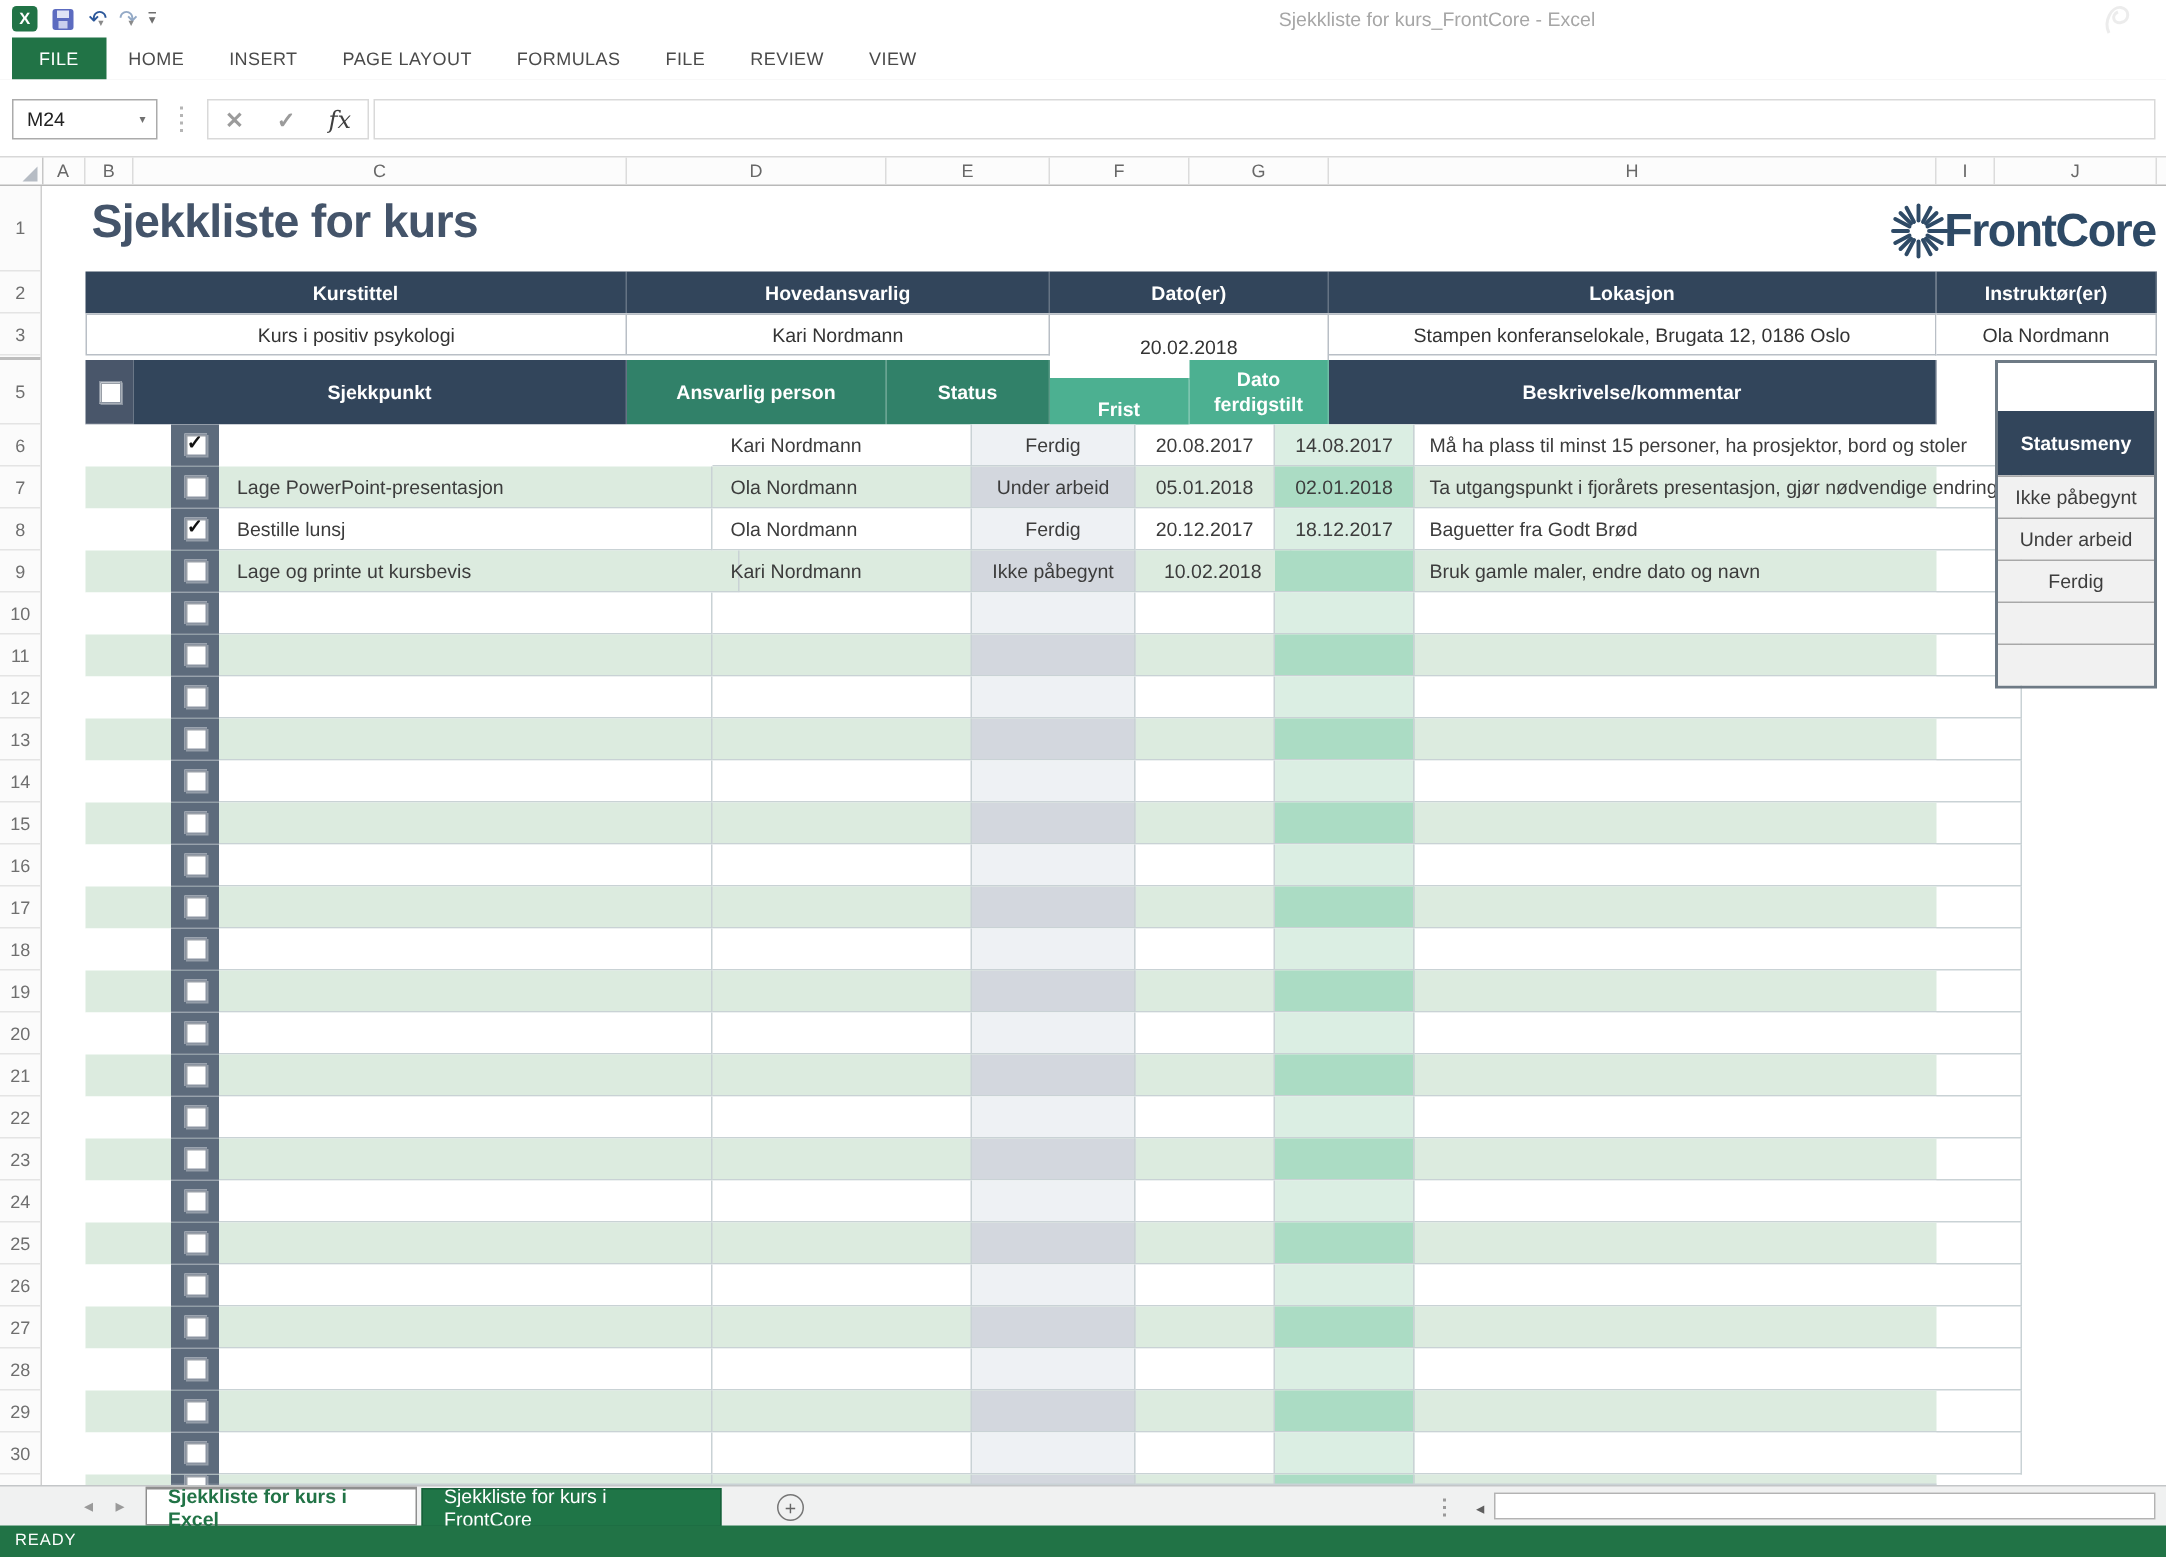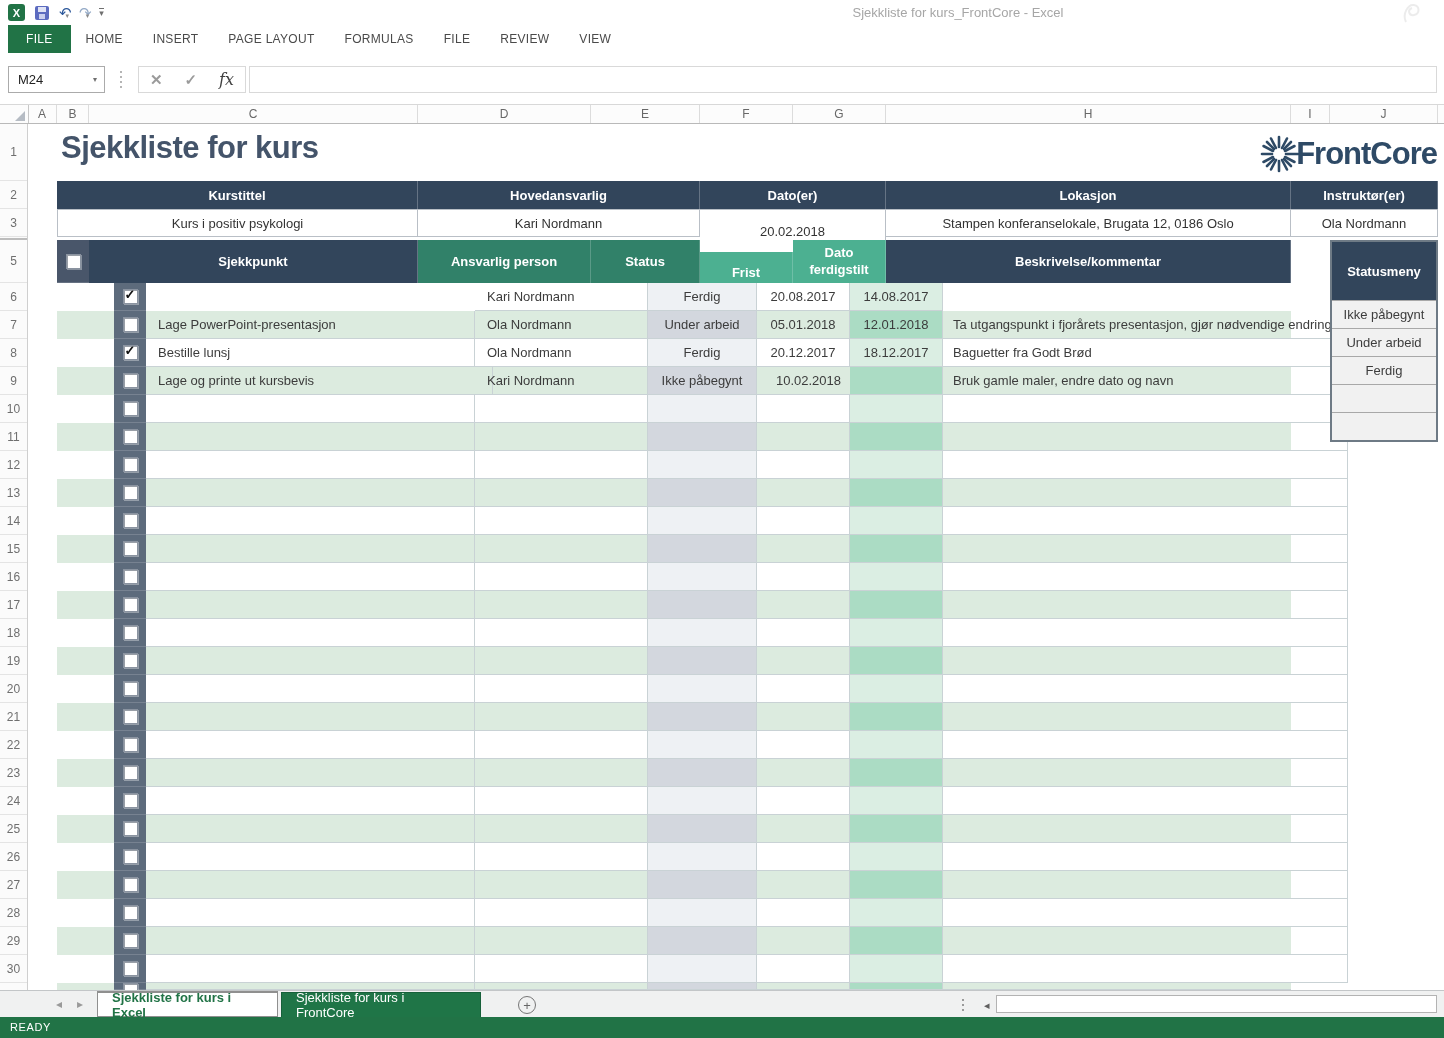--- a/index.html
+++ b/index.html
@@ -87,22 +87,22 @@
   .row-even .cell-status{background:#eef1f4;}
   .row-odd  .cell-status{background:#d3d7de;}
   .row-even .cell-gdate{background:#dbeee3;}
   .row-odd  .cell-gdate{background:#abdcc4;}
 
   .cbx{width:13px;height:13px;background:#fff;border:1px solid #8a93a0;position:relative;
        box-shadow:inset 1px 1px 0 rgba(70,80,95,.55),1px 1px 0 rgba(255,255,255,.35);}
   .cbx.checked::after{content:"✓";position:absolute;left:1px;top:-3px;font-size:13px;font-weight:bold;color:#111;}
 
   .smenu{position:absolute;left:1330px;width:108px;box-sizing:border-box;border:2px solid #6e7a85;}
-  .smenu-hd{height:58px;background:var(--navy);color:#fff;font-weight:bold;font-size:13px;
-            display:flex;align-items:center;justify-content:center;}
+  .smenu-hd{height:43px;background:var(--navy);color:#fff;font-weight:bold;font-size:13px;
+            display:flex;align-items:center;justify-content:center;margin-top:32px;}
   .smenu-cell{height:28px;background:#f1f1f1;border-top:1px solid #a8a8a8;display:flex;align-items:center;
               justify-content:center;font-size:13px;color:#3d3d3d;box-sizing:border-box;}
 
   
   .tabbar{position:absolute;left:0;top:990px;width:1444px;height:27px;background:#f0f1f1;
           border-top:1px solid #c3c6c8;box-sizing:border-box;}
   .nav-arrow{position:absolute;top:6px;font-size:12px;color:#9a9a9a;}
   .stab{position:absolute;top:0;height:26px;display:flex;align-items:center;justify-content:center;
         font-size:13px;box-sizing:border-box;padding:0 14px;}
   .stab.active{background:#fff;border:1px solid #8f8f8f;border-top-width:2px;color:var(--excel_green);font-weight:bold;}
@@ -261,30 +261,31 @@
         </div>
         <div class="cellbox hd-navy" style="left: 886px; width: 405px; top: 116px; height: 43px;">Beskrivelse/kommentar</div>
         <div class="chk-row row-even" style="top: 159px; height: 28px;">
           <div class="body-cell cell-cb ac" style="left: 57px; width: 32px;">
             <div class="cbx checked"></div>
           </div>
           <div class="body-cell al" style="left: 418px; width: 173px;">Kari Nordmann</div>
           <div class="body-cell ac cell-status" style="left: 591px; width: 109px;">Ferdig</div>
           <div class="body-cell ac" style="left: 700px; width: 93px;">20.08.2017</div>
           <div class="body-cell ac cell-gdate" style="left: 793px; width: 93px;">14.08.2017</div>
+          <div class="body-cell " style="left: 886px; width: 405px; padding-left: 10px;">Må ha plass til minst 15 personer, ha prosjektor, bord og stoler</div>
         </div>
         <div class="chk-row row-odd" style="top: 187px; height: 28px;">
           <div class="body-cell cell-cb ac" style="left: 57px; width: 32px;">
             <div class="cbx"></div>
           </div>
           <div class="body-cell al" style="left: 89px; width: 329px;">Lage PowerPoint-presentasjon</div>
           <div class="body-cell al" style="left: 418px; width: 173px;">Ola Nordmann</div>
           <div class="body-cell ac cell-status" style="left: 591px; width: 109px;">Under arbeid</div>
           <div class="body-cell ac" style="left: 700px; width: 93px;">05.01.2018</div>
-          <div class="body-cell ac cell-gdate" style="left: 793px; width: 93px;">12.01.2018</div>
+          <div class="body-cell ac cell-gdate" style="left: 793px; width: 93px;">02.01.2018</div>
           <div class="body-cell " style="left: 886px; width: 405px; padding-left: 10px;">Ta utgangspunkt i fjorårets presentasjon, gjør nødvendige endringer</div>
         </div>
         <div class="chk-row row-even" style="top: 215px; height: 28px;">
           <div class="body-cell cell-cb ac" style="left: 57px; width: 32px;">
             <div class="cbx checked"></div>
           </div>
           <div class="body-cell al" style="left: 89px; width: 329px;">Bestille lunsj</div>
           <div class="body-cell al" style="left: 418px; width: 173px;">Ola Nordmann</div>
           <div class="body-cell ac cell-status" style="left: 591px; width: 109px;">Ferdig</div>
           <div class="body-cell ac" style="left: 700px; width: 93px;">20.12.2017</div>

